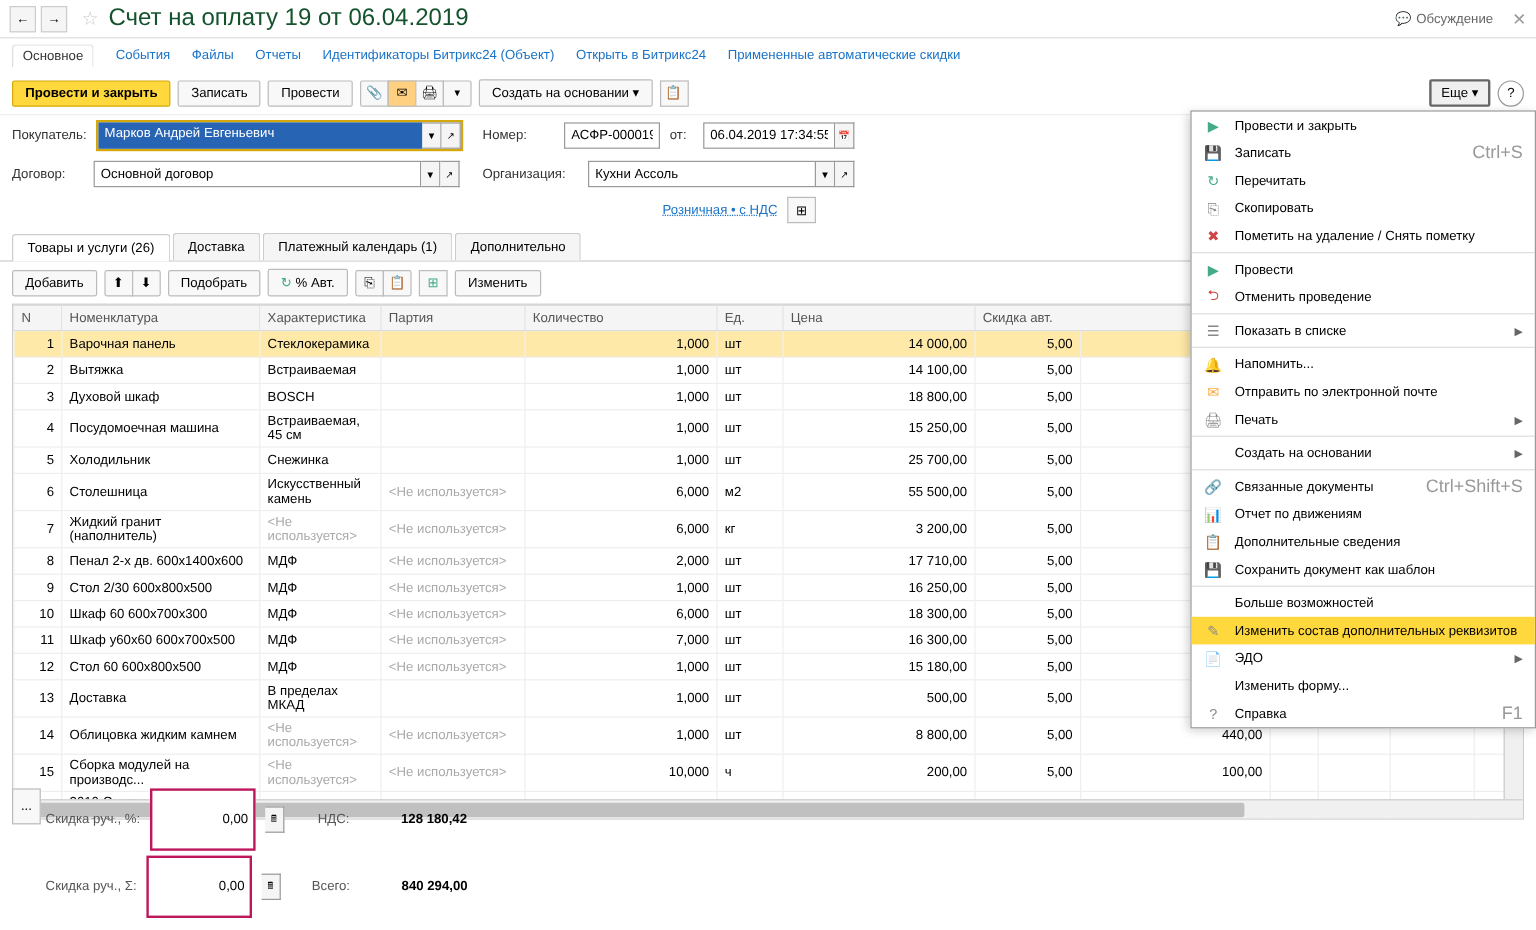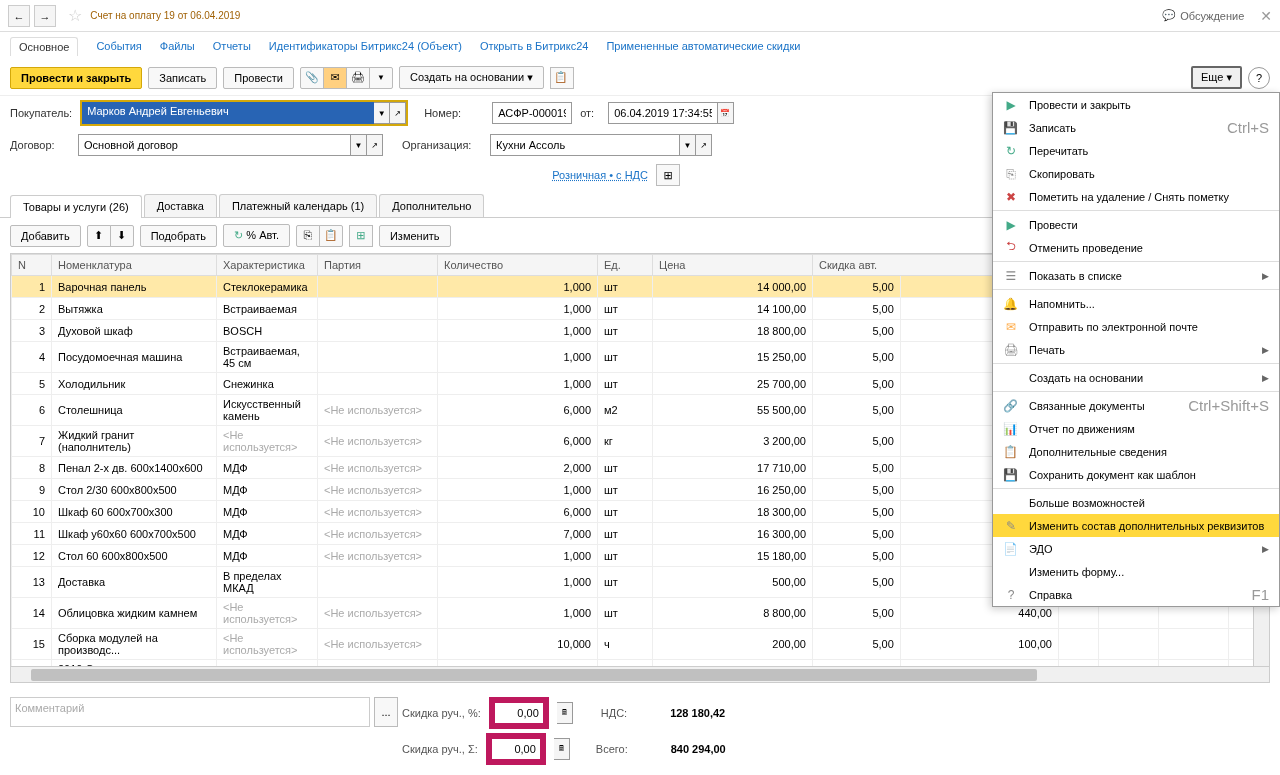--- a/index.html
+++ b/index.html
@@ -1,20 +1,20 @@
 <!DOCTYPE html>
 <html><head>
 <meta charset="utf-8">
 <style>
 *{box-sizing:border-box;margin:0;padding:0;font-family:Arial,sans-serif;font-size:11px}
 body{background:#fff;width:1280px;height:775px;position:relative;overflow:hidden}
 .titlebar{display:flex;align-items:center;padding:4px 8px;border-bottom:1px solid #ddd;height:32px}
 .nav-btn{width:22px;height:22px;border:1px solid #ccc;background:#f5f5f5;margin-right:4px;display:flex;align-items:center;justify-content:center;cursor:pointer}
 .star{color:#ccc;font-size:16px;margin:0 8px}
-.title{font-size:10px;color:#a16207}
+.title{font-size:20px;color:#14532d}
 .discuss{margin-left:auto;display:flex;align-items:center;gap:4px;color:#666}
 .close-icon{margin-left:12px;color:#999;font-size:14px}
 .linkbar{display:flex;gap:18px;padding:6px 10px;height:28px;align-items:center}
 .linkbar a{color:#1a73c7;text-decoration:none;cursor:pointer}
 .linkbar .active{color:#333;background:#fff;border:1px solid #ddd;border-bottom:none;padding:3px 8px;border-radius:3px 3px 0 0}
 .toolbar{display:flex;gap:6px;padding:6px 10px;align-items:center;border-bottom:1px solid #eee}
 .btn{padding:4px 10px;border:1px solid #bbb;background:#f8f8f8;cursor:pointer;border-radius:2px}
 .btn-primary{background:#ffd83d;border-color:#d4a80a;font-weight:bold}
 .btn-icon{width:24px;height:22px;border:1px solid #bbb;background:#f8f8f8;display:flex;align-items:center;justify-content:center;cursor:pointer}
 .btn-group{display:flex}
@@ -40,21 +40,21 @@
 .grid td{border:1px solid #eee;padding:3px 6px;height:22px}
 .grid .num{text-align:right}
 .grid tr.sel td{background:#ffe9a8}
 .grid .dim{color:#aaa}
 .hscroll{position:absolute;bottom:0;left:0;right:0;height:16px;background:#f0f0f0;border-top:1px solid #ccc}
 .hscroll-thumb{position:absolute;left:20px;width:80%;height:12px;top:2px;background:#c0c0c0;border-radius:2px}
 .footer{position:absolute;bottom:0;left:0;right:0;padding:6px 10px}
 .comment-box{border:1px solid #ccc;width:360px;height:30px;padding:4px;color:#aaa;display:inline-block;vertical-align:top}
 .totals{float:right;text-align:right}
 .totals-row{display:flex;align-items:center;gap:8px;margin-bottom:4px;justify-content:flex-start}
-.totals-row input{width:60px;text-align:right;border:6px solid #be185d;padding:4px 4px}
+.totals-row input{width:88px;text-align:right;border:2px solid #be185d;padding:18px 4px}
 .totals-lbl{color:#555}
 .totals-val{min-width:90px;display:inline-block;text-align:right;font-weight:bold}
 .basis{margin-top:8px}
 .basis a{color:#1a73c7;text-decoration:underline dotted}
 .context-menu{position:absolute;top:92px;right:0;width:288px;background:#fff;border:1px solid #999;box-shadow:-2px 2px 8px rgba(0,0,0,0.2);z-index:100}
 .menu-item{display:flex;align-items:center;padding:5px 10px;gap:10px;cursor:pointer;height:23px}
 .menu-item.hl{background:#ffd83d}
 .menu-icon{width:16px;height:16px;display:flex;align-items:center;justify-content:center;font-size:12px}
 .menu-sc{margin-left:auto;color:#999;font-size:15px}
 .menu-sep{height:1px;background:#ddd;margin:2px 0}
@@ -99,21 +99,21 @@
   </div>
   <button class="btn"><span>Создать на основании</span> ▾</button>
   <div class="btn-icon">📋</div>
   <button class="btn btn-more" style="border:2px solid #666"><span>Еще</span> ▾</button>
   <div class="btn-help">?</div>
 </div>
 
 <div class="form-row">
   <span class="form-lbl">Покупатель:</span>
   <div style="display:flex;border:2px solid #d4a80a">
-    <span class="form-input highlighted" style="width:292px;border:none">Марков Андрей Евгеньевич</span>
+    <span class="form-input highlighted" style="width:270px;border:none">Марков Андрей Евгеньевич</span>
     <div class="dd-btn">▼</div>
     <div class="dd-btn">↗</div>
   </div>
   <span class="form-lbl" style="margin-left:8px">Номер:</span>
   <input class="form-input" style="width: 80px;" value="АСФР-000019">
   <span class="form-lbl" style="min-width:20px">от:</span>
   <div style="display:flex">
     <input class="form-input" style="width: 110px;" value="06.04.2019 17:34:55">
     <div class="dd-btn">📅</div>
   </div>
@@ -439,21 +439,20 @@
       </tbody>
   </table>
   <div class="scrollbar-v"></div>
   <div class="hscroll">
       <div class="hscroll-thumb"></div>
     </div>
 </div>
 
 <div class="footer">
   <div style="display:flex;align-items:flex-start;gap:4px">
-    <div class="comment-box">Комментарий</div>
     <div class="btn-icon" style="height:30px">...</div>
     <div class="totals">
       <div class="totals-row">
         <span class="totals-lbl">Скидка руч., %:</span>
         <input value="0,00" style="">
         <div class="dd-btn">🖩</div>
         <span class="totals-lbl" style="margin-left:20px">НДС:</span>
         <span class="totals-val">128 180,42</span>
       </div>
       <div class="totals-row">

